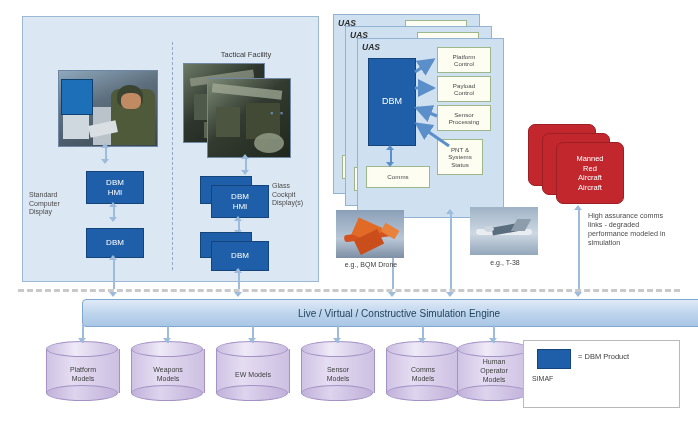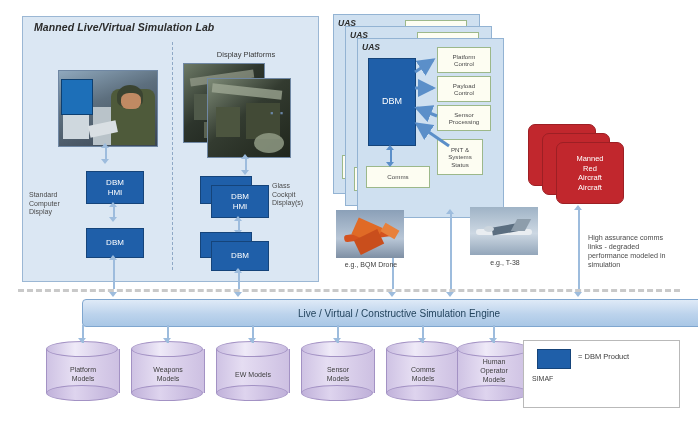--- a/index.html
+++ b/index.html
@@ -80,26 +80,25 @@
   .legend-txt{font-size:7.5px;line-height:9.5px;color:#3d3d3d;}
 
   .note{font-size:7.2px;line-height:9px;color:#4a4a4a;}
 </style>
 </head>
 <body>
 
 <div class="stage">
 
   <div class="abs" id="manned-lab"></div>
-  <div class="abs" id="manned-lab-title">Manned Live/Virtual Simulation Lab</div>
   <div class="abs divider-v"></div>
 
 
   <div class="abs" style="left:186px;top:50px;width:120px;">
-    <div class="col-title">Display Platforms</div>
+    <div class="col-title">Tactical Facility</div>
   </div>
 
   <div class="abs photo" style="left:58px;top:70px;width:98px;height:75px;">
     <div class="sky" style="background:linear-gradient(160deg,#8fa8bd,#5d6f7e 40%,#3a4552);"></div>
     <div class="abs" style="left:2px;top:8px;width:30px;height:34px;background:#1d6fb8;border:1px solid #0d3f70;"></div>
     <div class="abs" style="left:4px;top:44px;width:26px;height:24px;background:#cfd8de;"></div>
     <div class="abs" style="left:34px;top:36px;width:30px;height:38px;background:#b9c3c9;"></div>
     <div class="abs" style="left:52px;top:18px;width:44px;height:56px;background:#4e5a3a;border-radius:8px 8px 0 0;"></div>
     <div class="abs" style="left:58px;top:14px;width:26px;height:22px;background:#3b4431;border-radius:50% 50% 30% 30%;"></div>
     <div class="abs" style="left:62px;top:22px;width:20px;height:16px;background:#c08a63;border-radius:40%;"></div>
@@ -256,21 +255,21 @@
     <div class="abs" style="left:44px;top:12px;width:14px;height:12px;background:#8d9dab;transform:skewX(-28deg);"></div>
     <div class="abs" style="left:14px;top:19px;width:10px;height:6px;background:#cdd6de;border-radius:50%;"></div>
   </div>
   <div class="abs" style="left:466px;top:259px;width:78px;text-align:center;font-size:7px;color:#3d3d3d;">e.g., T-38</div>
 
   <div class="abs ashaft" style="left:450px;top:212px;width:2px;height:77px;"></div>
   <div class="abs ahead-u" style="left:446px;top:209px;"></div>
   <div class="abs ashaft" style="left:578px;top:208px;width:2px;height:81px;"></div>
   <div class="abs ahead-u" style="left:574px;top:205px;"></div>
 
-  <div class="abs note" style="left:588px;top:211px;width:80px;margin-top:22px;">High assurance comms links - degraded performance modeled in simulation</div>
+  <div class="abs note" style="left:588px;top:211px;width:80px;">High assurance comms links - degraded performance modeled in simulation</div>
 
   <div class="abs" id="bus-dashes"></div>
 
   <div class="abs ctr" id="sim-engine">Live / Virtual / Constructive Simulation Engine</div>
 
   <div class="abs ahead-d" style="left:109px;top:292px;"></div>
   <div class="abs ahead-d" style="left:234px;top:292px;"></div>
   <div class="abs ahead-d" style="left:388px;top:292px;"></div>
   <div class="abs ahead-d" style="left:446px;top:292px;"></div>
   <div class="abs ahead-d" style="left:574px;top:292px;"></div>

